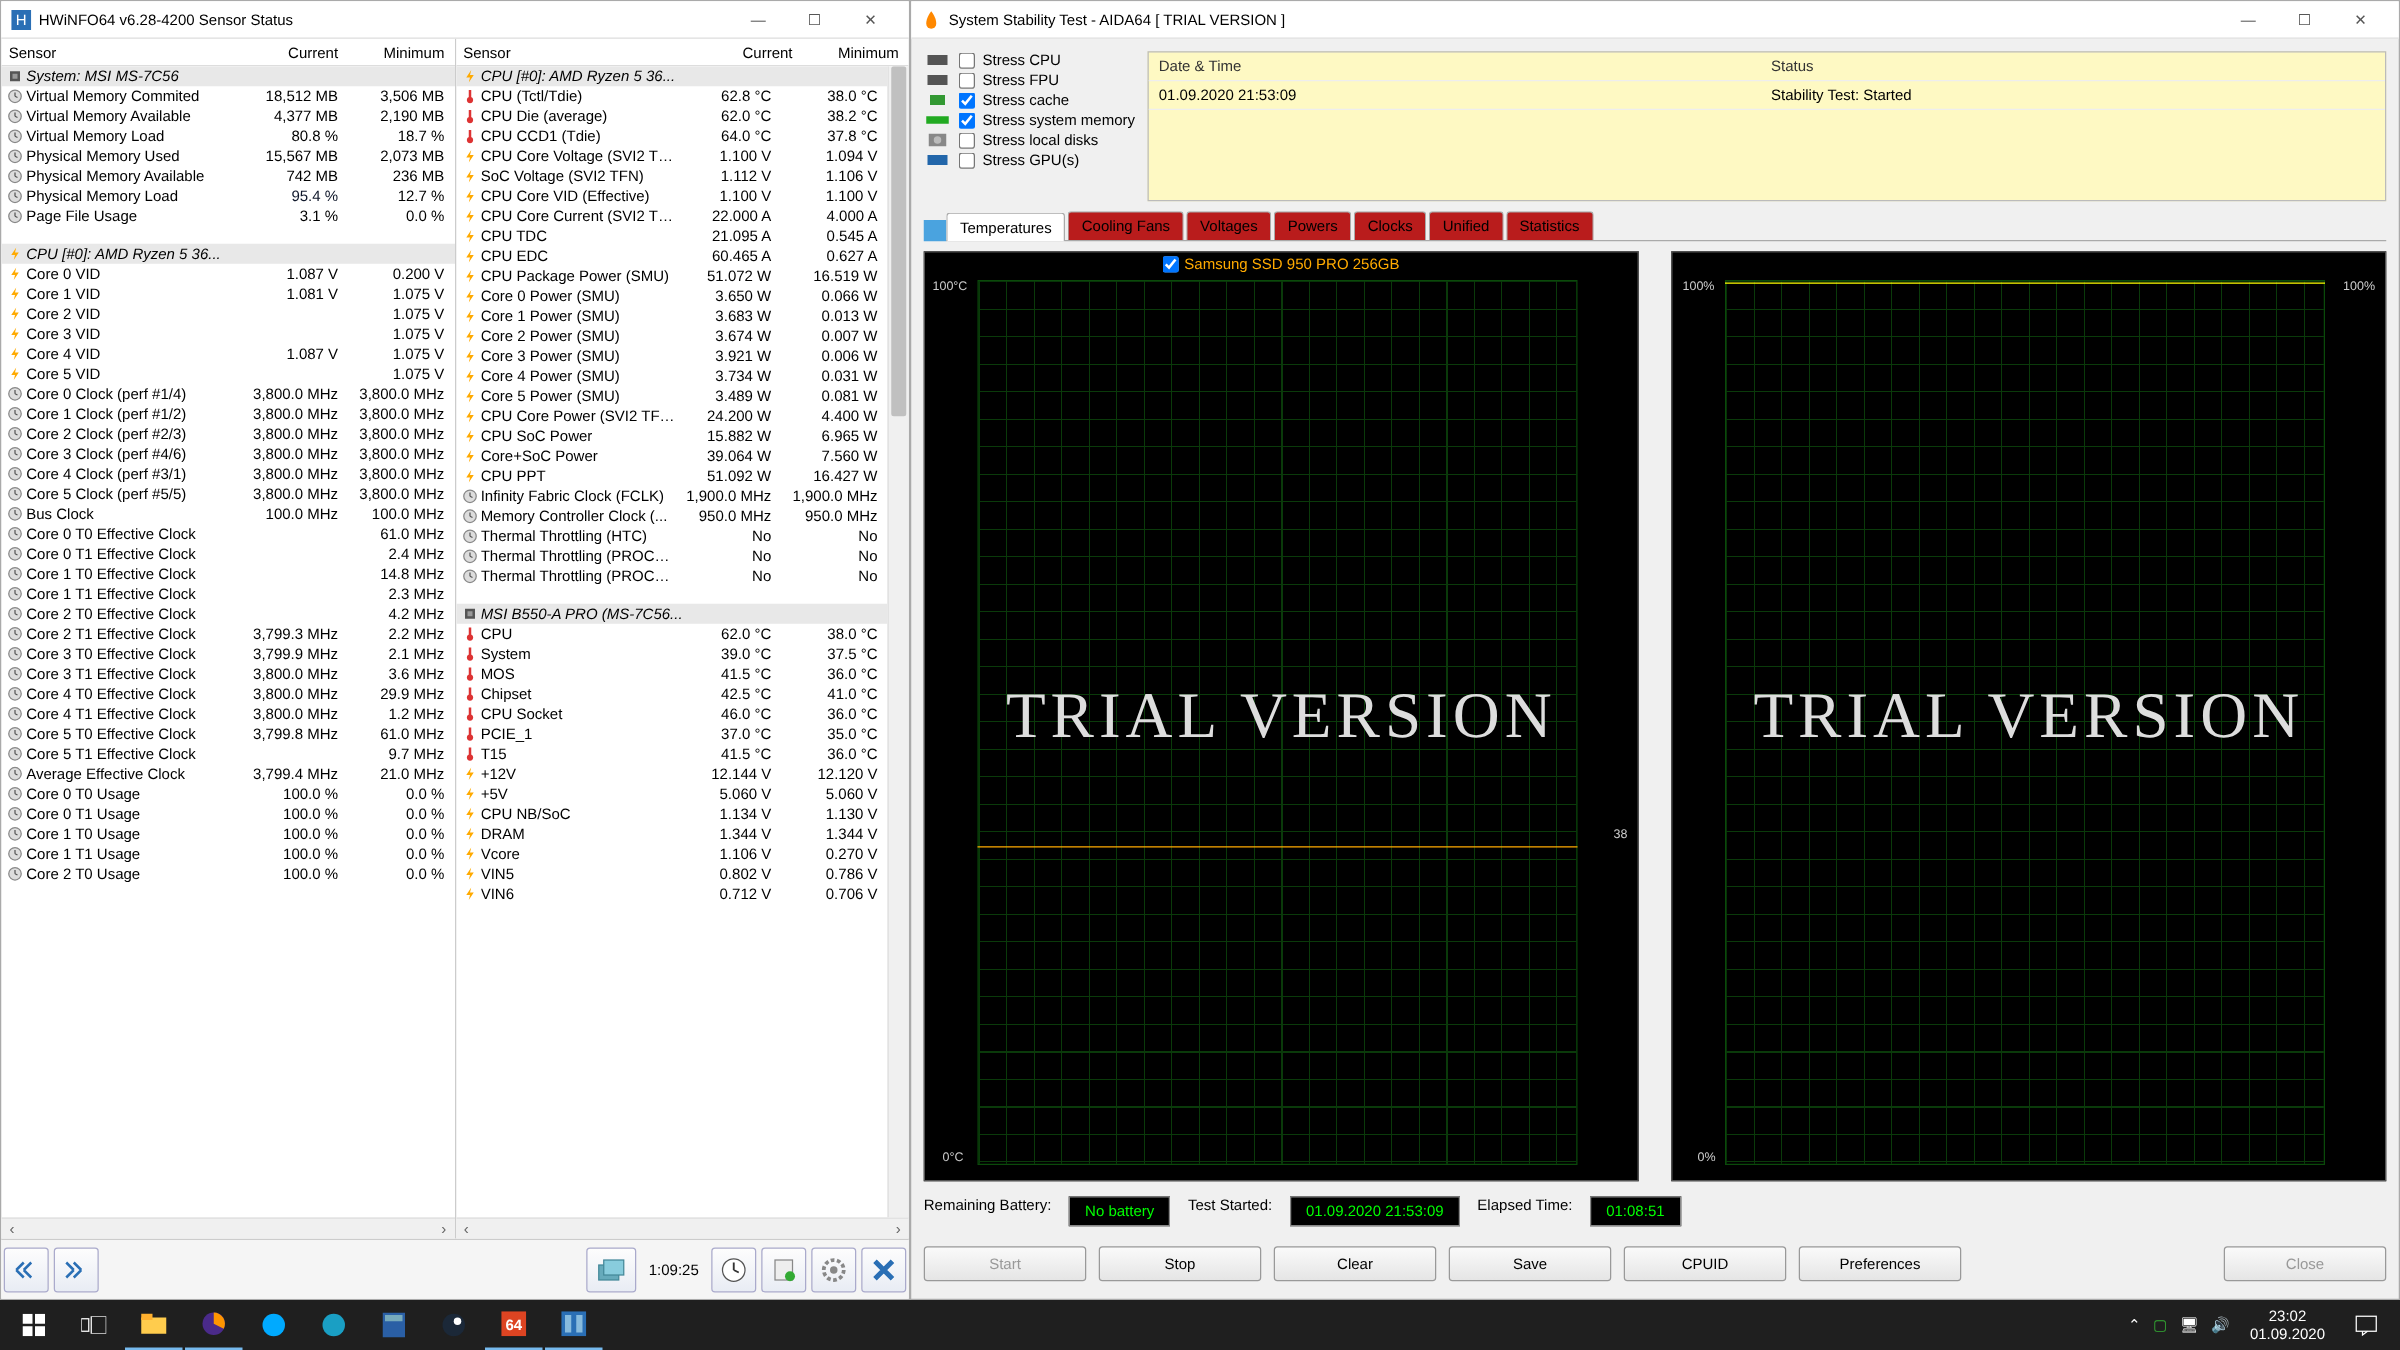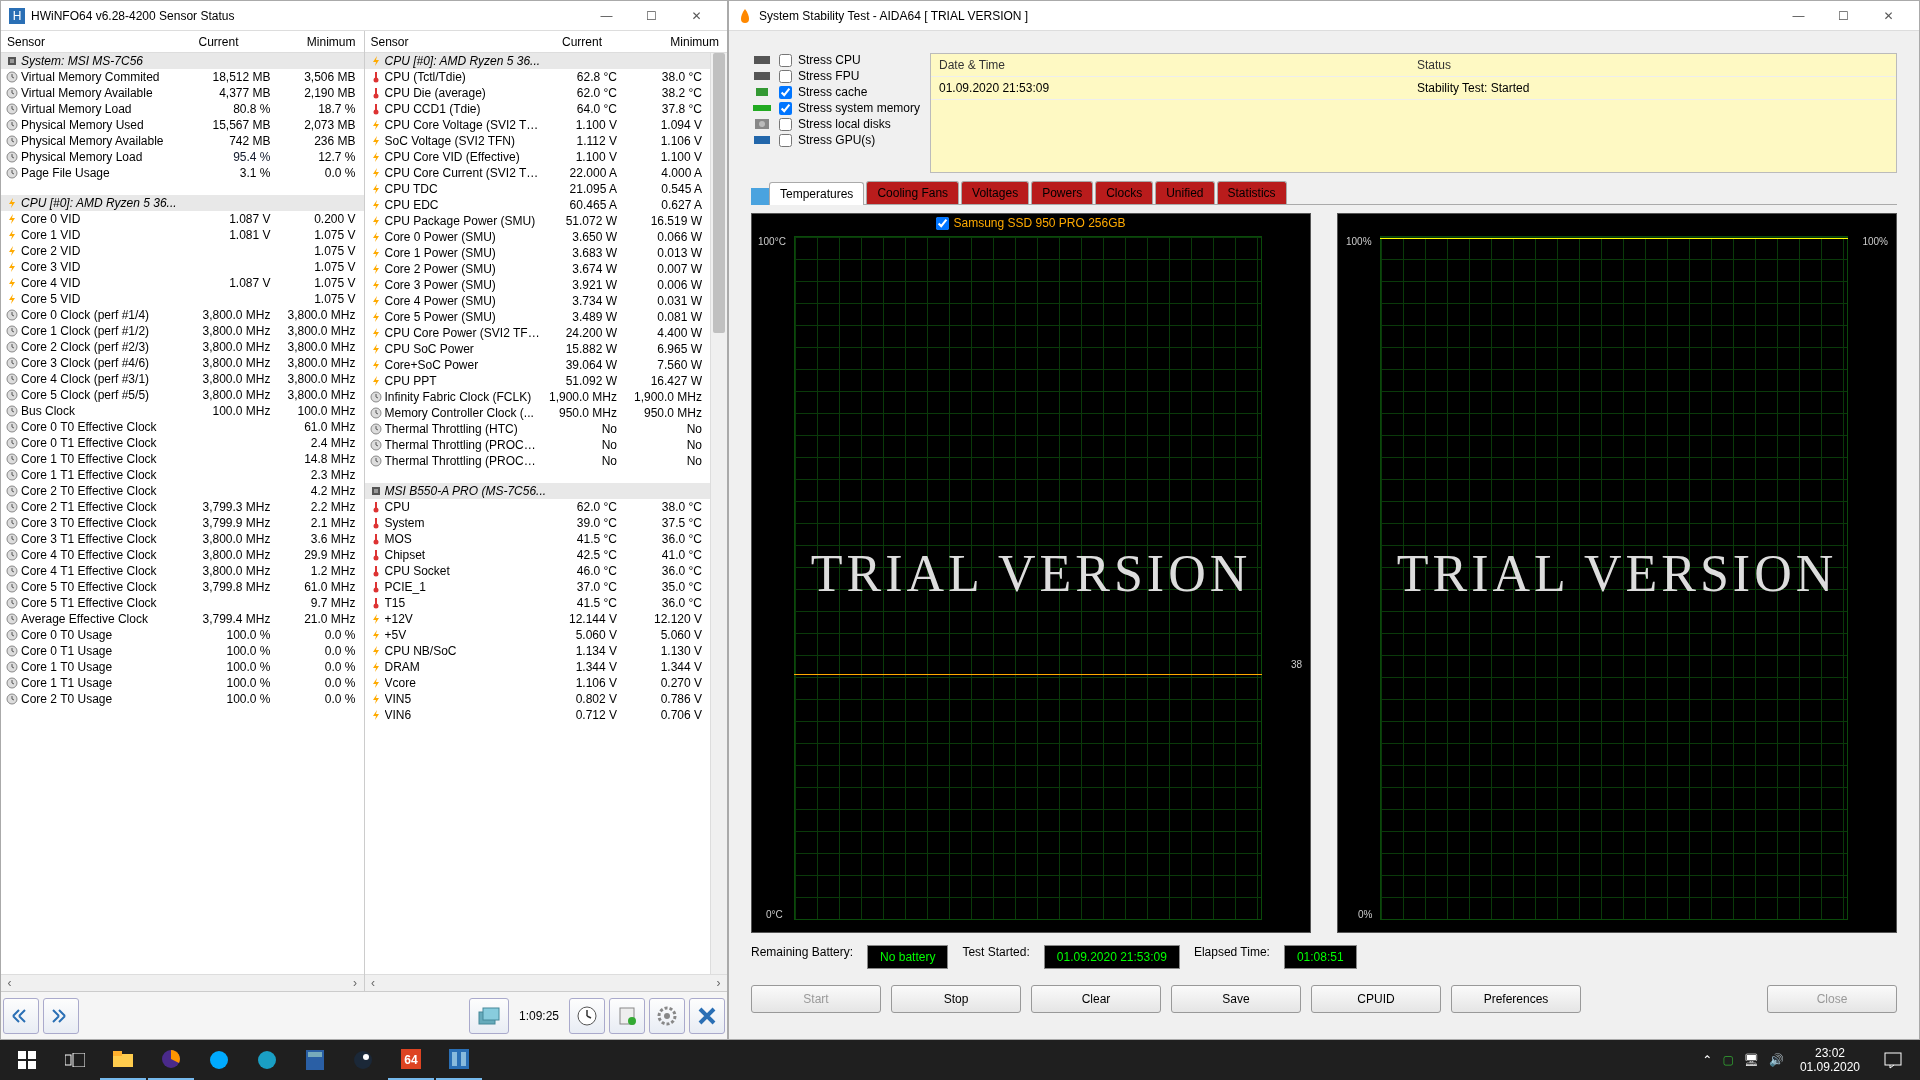--- a/index.html
+++ b/index.html
@@ -6,36 +6,36 @@
 body { width: 1920px; height: 1080px; background: #fff; display: flex; flex-direction: column; overflow: hidden; }
 .main-area { display: flex; flex: 1; height: 1040px; }
 .left-window { width: 728px; border: 1px solid #aaa; display: flex; flex-direction: column; background: #fff; }
 .right-window { flex: 1; border: 1px solid #aaa; display: flex; flex-direction: column; background: #f0f0f0; }
 .titlebar { height: 30px; display: flex; align-items: center; padding: 0 8px; background: #fff; border-bottom: 1px solid #ddd; font-size: 13px; }
 .titlebar .icon { width: 16px; height: 16px; margin-right: 6px; }
 .titlebar .spacer { flex: 1; }
 .titlebar .winbtn { width: 45px; height: 30px; display: flex; align-items: center; justify-content: center; color: #555; cursor: pointer; }
 .sensor-body { flex: 1; display: flex; overflow: hidden; }
 .sensor-panel { flex: 1; display: flex; flex-direction: column; border-right: 1px solid #ccc; overflow: hidden; }
-.sensor-header { display: flex; background: #fff; border-bottom: 1px solid #ddd; height: 22px; align-items: center; font-size: 12px; gap: 32px; }
+.sensor-header { display: flex; background: #fff; border-bottom: 1px solid #ddd; height: 22px; align-items: center; font-size: 12px; }
 .sensor-header .col-name { flex: 1; padding-left: 6px; }
 .sensor-header .col-val { width: 85px; text-align: right; padding-right: 8px; }
 .sensor-rows { flex: 1; overflow-y: auto; overflow-x: hidden; }
 .sensor-row { display: flex; height: 16px; align-items: center; font-size: 11px; padding-left: 4px; }
 .sensor-row .ricon { width: 14px; height: 14px; display: flex; align-items: center; justify-content: center; margin-right: 2px; flex-shrink: 0; }
 .sensor-row .rname { flex: 1; white-space: nowrap; overflow: hidden; text-overflow: ellipsis; }
 .sensor-row .rval { width: 85px; text-align: right; padding-right: 8px; }
 .sensor-row.group { background: #e8e8e8; font-style: italic; font-weight: 500; }
 .sensor-footer { height: 48px; border-top: 1px solid #ccc; display: flex; align-items: center; padding: 2px; gap: 4px; background: #f5f5f5; }
 .hscroll { height: 17px; background: #f0f0f0; border-top: 1px solid #ddd; display: flex; align-items: center; }
 .hscroll .arrow { width: 17px; height: 17px; display: flex; align-items: center; justify-content: center; color: #666; }
 .hscroll .track { flex: 1; }
 .toolbtn { width: 36px; height: 36px; border: 1px solid #aac; background: linear-gradient(#fdfdfd,#e8ecf4); display: flex; align-items: center; justify-content: center; cursor: pointer; border-radius: 3px; }
 .sensor-footer .spacer { flex: 1; }
-.aida-body { padding: 22px; display: flex; flex-direction: column; gap: 8px; flex: 1; overflow: hidden; }
+.aida-body { padding: 10px; display: flex; flex-direction: column; gap: 8px; flex: 1; overflow: hidden; }
 .aida-top { display: flex; gap: 10px; }
 .stress-list { display: flex; flex-direction: column; gap: 2px; }
 .stress-item { display: flex; align-items: center; gap: 6px; }
 .stress-item .sicon { width: 22px; height: 14px; display: flex; align-items: center; justify-content: center; }
 .status-box { flex: 1; border: 1px solid #bbb; background: #fef9c3; height: 120px; }
 .status-box table { width: 100%; border-collapse: collapse; }
 .status-box th, .status-box td { text-align: left; padding: 4px 8px; border-bottom: 1px solid #eee; font-size: 12px; font-weight: normal; }
 .status-box th { color: #333; }
 .tabs { display: flex; border-bottom: 1px solid #aaa; }
 .tab { padding: 4px 10px; border: 1px solid #aaa; border-bottom: none; background: #b91c1c; margin-right: 2px; cursor: pointer; border-radius: 3px 3px 0 0; font-size: 12px; }

